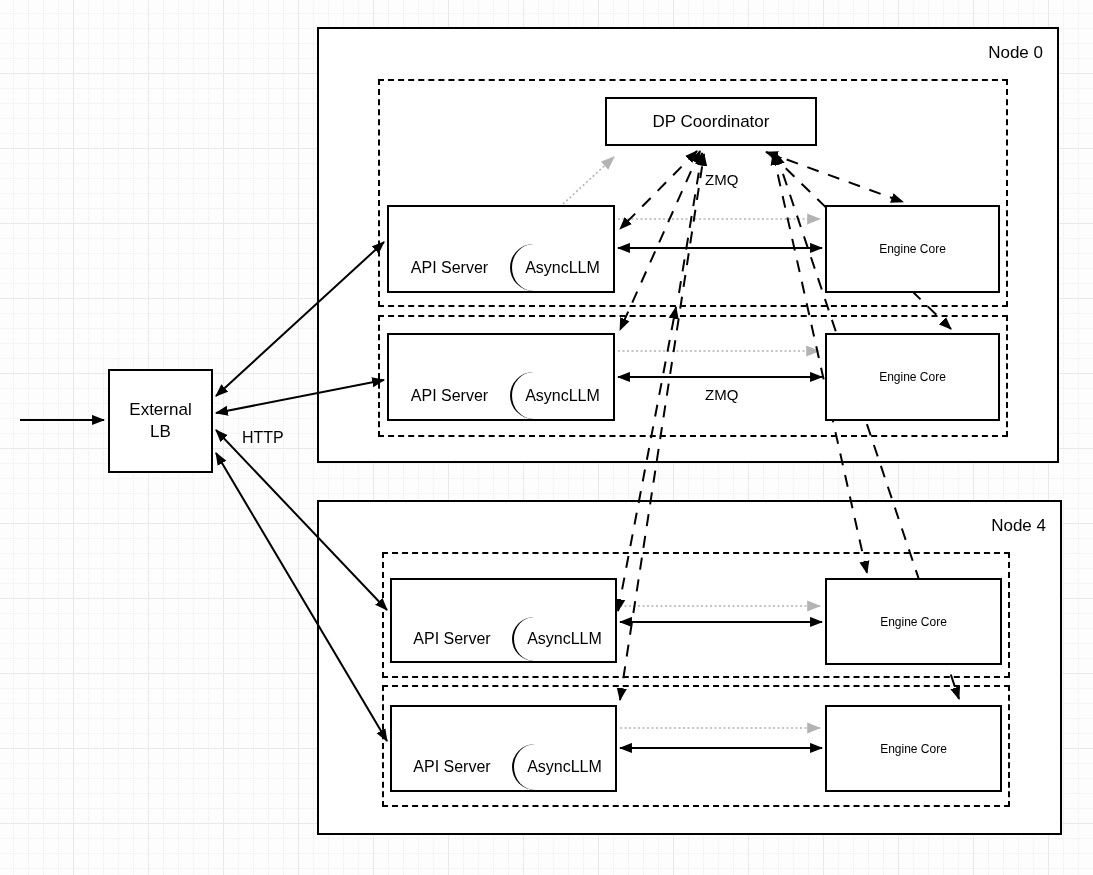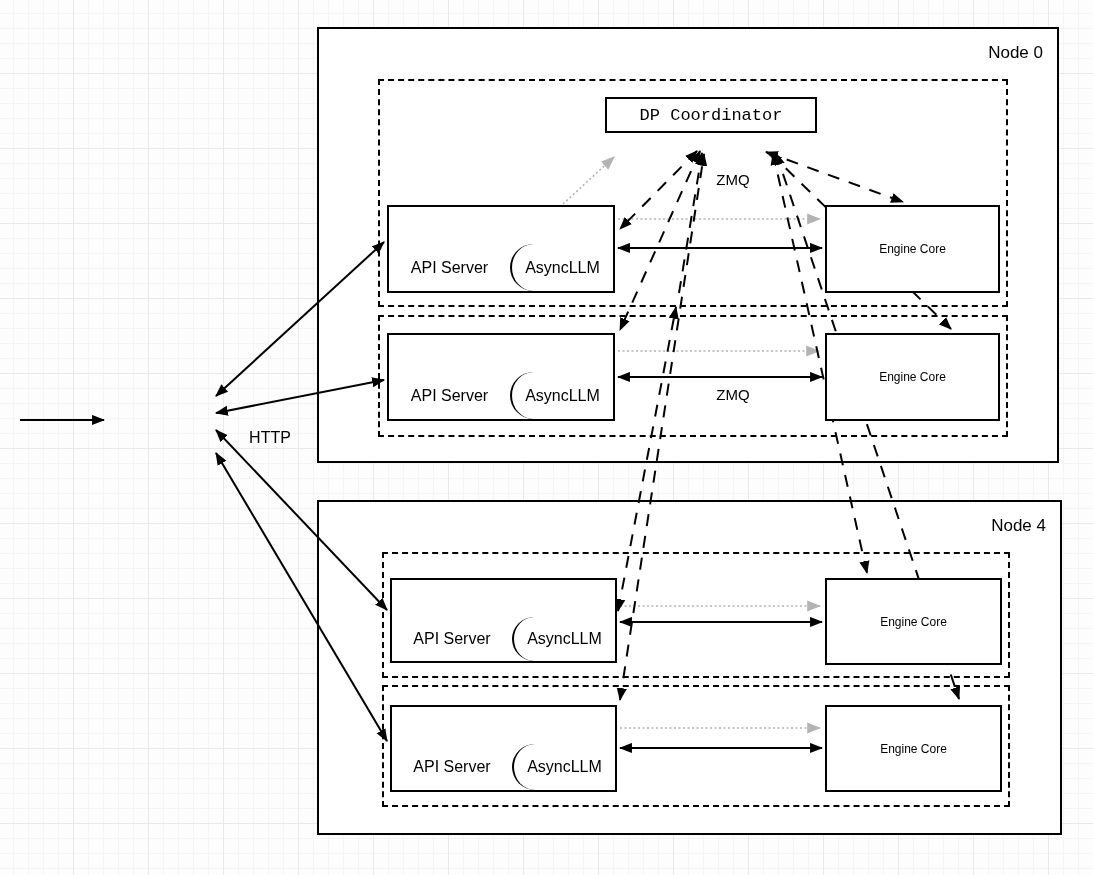--- a/index.html
+++ b/index.html
@@ -8,21 +8,21 @@
     position:relative;width:1093px;height:875px;overflow:hidden;
     background-color:#fdfdfd;
     background-image:
       linear-gradient(#e9e9e9 1px, transparent 1px),
       linear-gradient(90deg, #e9e9e9 1px, transparent 1px),
       linear-gradient(#f5f5f5 1px, transparent 1px),
       linear-gradient(90deg, #f5f5f5 1px, transparent 1px);
     background-size:75px 75px,75px 75px,15px 15px,15px 15px;
     background-position:-2px -2px;
   }
-  .abs{position:absolute;box-sizing:border-box;text-align:center;}
+  .abs{position:absolute;box-sizing:border-box;}
   .nodebox{background:#ffffff;border:2px solid #000;z-index:1;}
   .nodelabel{position:absolute;top:14px;right:14px;font-size:17px;color:#000;}
   .rankbox{border:2px dashed #000;background:transparent;z-index:2;}
   svg.arrows{position:absolute;left:0;top:0;z-index:3;}
   .comp{background:#ffffff;border:2px solid #000;z-index:4;display:flex;
         align-items:center;justify-content:center;font-size:12px;color:#000;}
   .combo{background:#ffffff;border:2px solid #000;z-index:4;display:flex;
          align-items:stretch;font-size:16px;color:#000;}
   .combo .cell{display:flex;align-items:center;justify-content:center;flex:none;margin-top:37px;}
   .combo .cell.right{border-left:2px solid #000;border-radius:26px;}
@@ -81,24 +81,28 @@
     <line x1="618" y1="611" x2="676" y2="307" stroke="#000" stroke-width="2" stroke-dasharray="12 10" marker-start="url(#as)" marker-end="url(#ae)"></line>
     <line x1="679" y1="293" x2="702" y2="153" stroke="#000" stroke-width="2" stroke-dasharray="12 10" marker-end="url(#ae)"></line>
     <line x1="620" y1="700" x2="704" y2="154" stroke="#000" stroke-width="2" stroke-dasharray="12 10" marker-start="url(#as)" marker-end="url(#ae)"></line>
 
     <line x1="766" y1="152" x2="903" y2="202" stroke="#000" stroke-width="2" stroke-dasharray="12 10" marker-start="url(#as)" marker-end="url(#ae)"></line>
     <line x1="770" y1="153" x2="951" y2="329" stroke="#000" stroke-width="2" stroke-dasharray="12 10" marker-start="url(#as)" marker-end="url(#ae)"></line>
     <line x1="773" y1="153" x2="867" y2="573" stroke="#000" stroke-width="2" stroke-dasharray="12 10" marker-start="url(#as)" marker-end="url(#ae)"></line>
     <line x1="776" y1="153" x2="959" y2="699" stroke="#000" stroke-width="2" stroke-dasharray="12 10" marker-start="url(#as)" marker-end="url(#ae)"></line>
   </svg>
 
-  <div class="abs comp coordinator" style="left:605px;top:97px;width:212px;height:36px;font-family:Liberation Mono, monospace;">
+  <div class="abs comp coordinator" style="left:605px;top:97px;width:212px;height:49px;">
     <span>DP Coordinator</span>
   </div>
 
+  <div class="abs comp lb" style="left:108px;top:369px;width:105px;height:104px;">
+    <span>External</span>
+    <span>LB</span>
+  </div>
 
   <div class="abs combo" style="left:387px;top:205px;width:228px;height:88px;">
     <div class="cell" style="width:121px;">API Server</div>
     <div class="cell right" style="flex:1;">AsyncLLM</div>
   </div>
   <div class="abs comp" style="left:825px;top:205px;width:175px;height:88px;">
     <span>Engine Core</span>
   </div>
 
   <div class="abs combo" style="left:387px;top:333px;width:228px;height:88px;">

